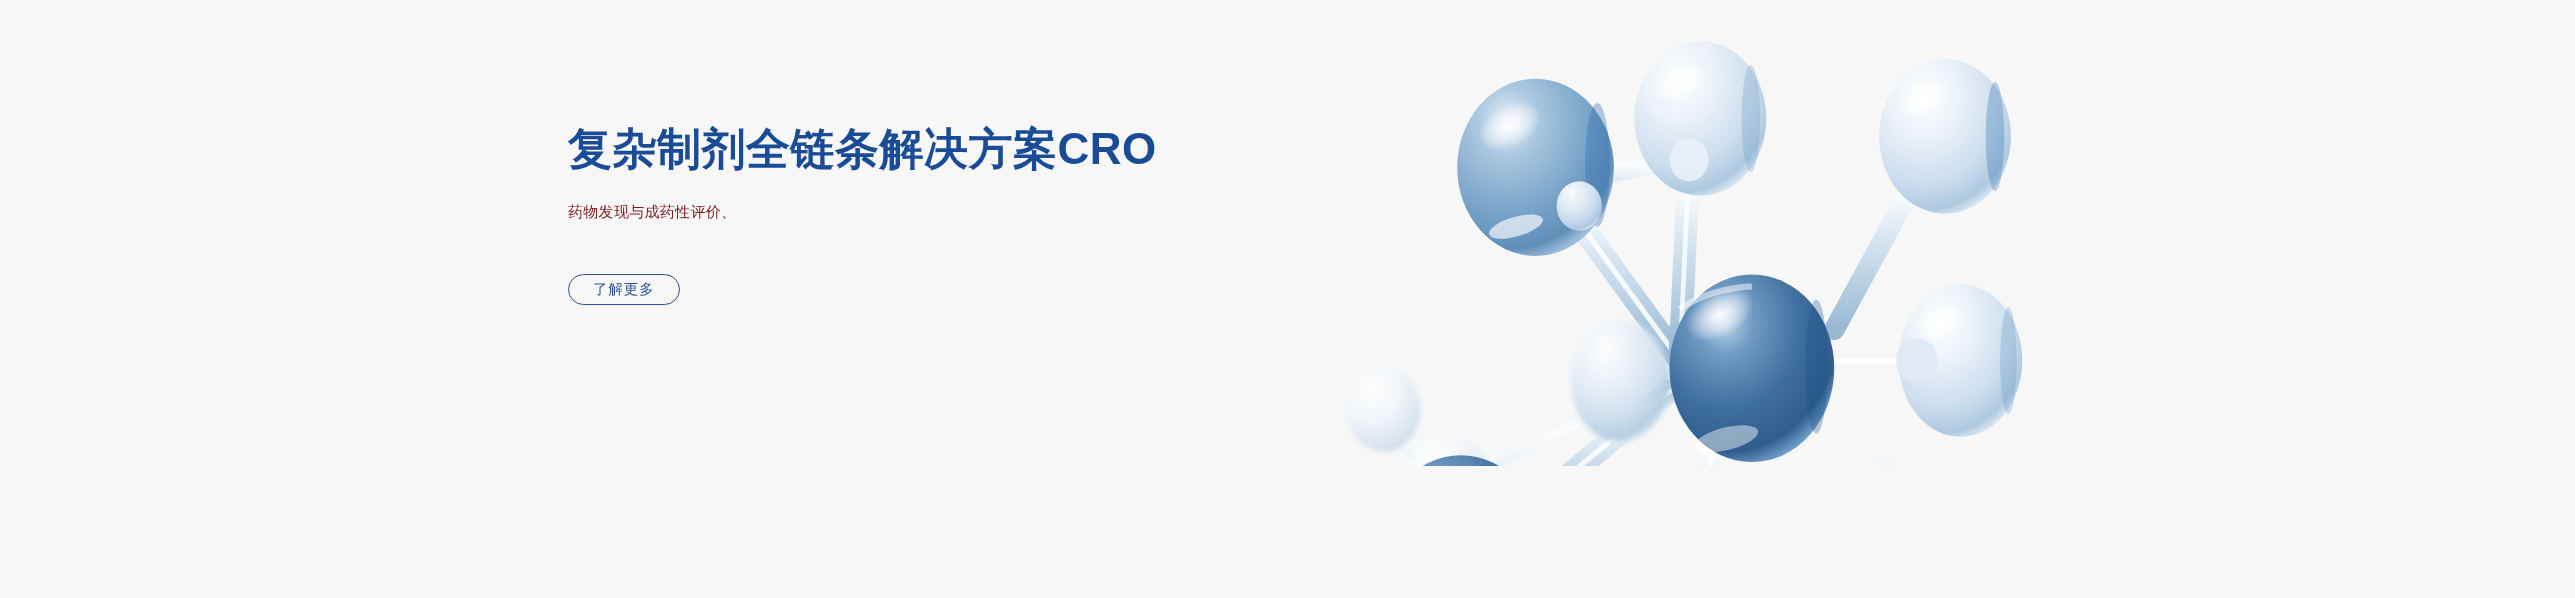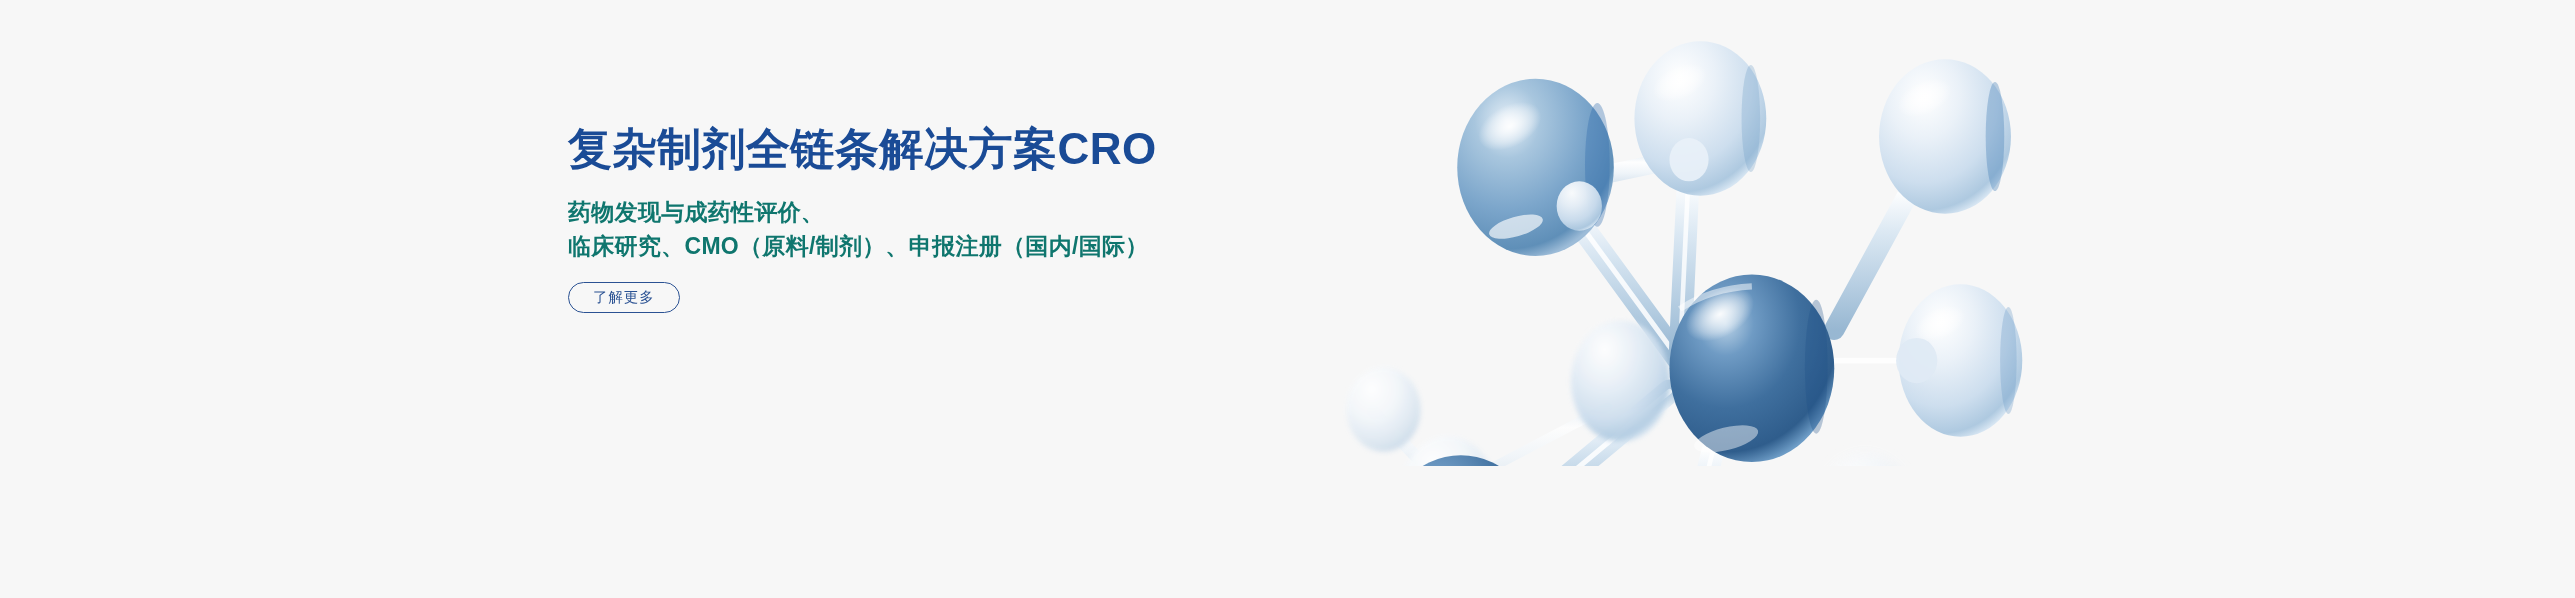--- a/index.html
+++ b/index.html
@@ -38,30 +38,30 @@
     letter-spacing: 0.5px;
     color: #1a4b96;
     white-space: nowrap;
   }
 
   .subtitle-list {
     margin-top: 18.6px;
   }
 
   .subtitle-line {
-    font-size: 23px;
+    font-size: 15px;
     line-height: 34px;
-    font-weight: 700;
-    color: #0f766e;
+    font-weight: 400;
+    color: #7f1d1d;
     letter-spacing: 0.3px;
     white-space: nowrap;
   }
 
   .cta-wrap {
-    margin-top: 19px;
+    margin-top: 45px;
   }
 
   .cta-button {
     display: inline-block;
     border: 1px solid #2b5293;
     border-radius: 515px;
     color: #2b5293;
     background: transparent;
     font-size: 14.4px;
     line-height: 14.4px;
@@ -86,21 +86,20 @@
 <body>
 
 <div class="banner">
 
   <div class="text-block">
 
     <h1 class="headline">复杂制剂全链条解决方案CRO</h1>
 
     <div class="subtitle-list">
       <div class="subtitle-line">药物发现与成药性评价、</div>
-      <div class="subtitle-line">临床研究、CMO（原料/制剂）、申报注册（国内/国际）</div>
     </div>
 
     <div class="cta-wrap">
       <button class="cta-button">了解更多</button>
     </div>
 
   </div>
 
   <div class="molecule-art">
     <svg viewBox="0 0 1500 1161" xmlns="http://www.w3.org/2000/svg">

